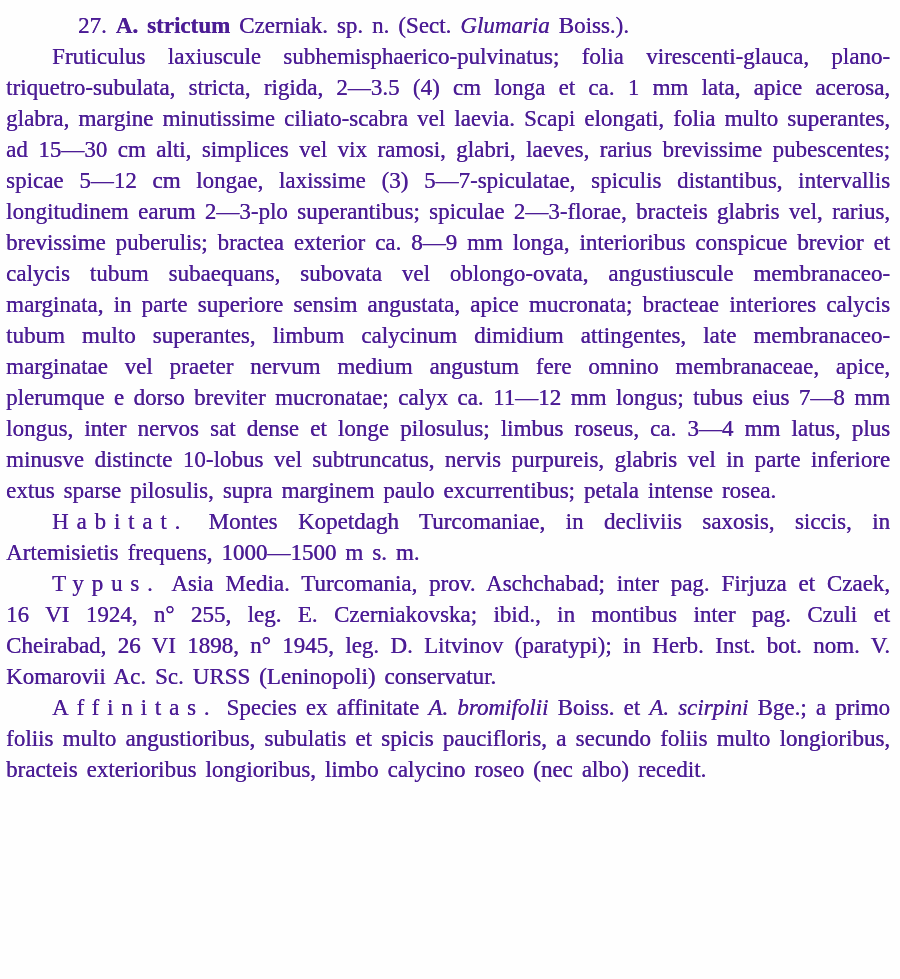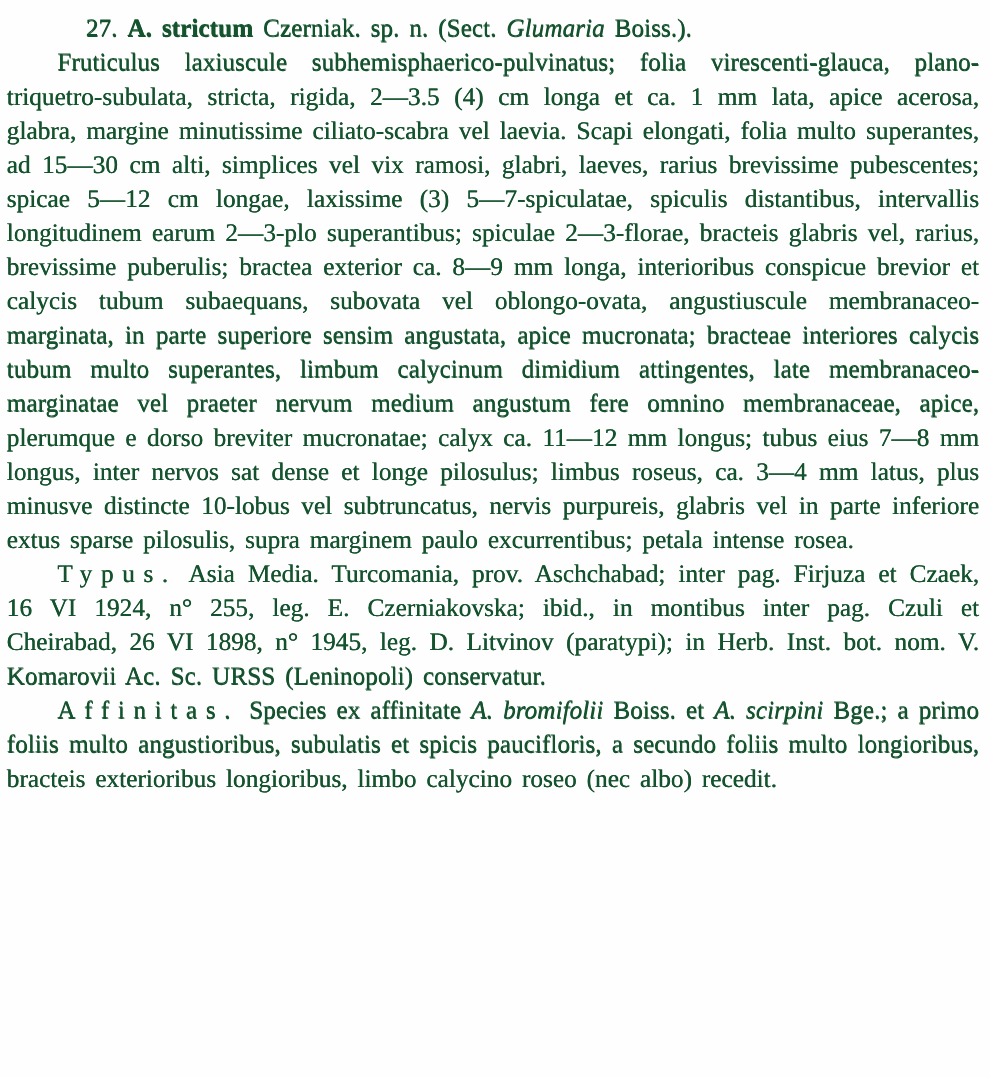--- a/index.html
+++ b/index.html
@@ -5,21 +5,21 @@
   html, body {
     margin: 0;
     padding: 0;
     background: #ffffff;
   }
   .scan-page {
     width: 900px;
     height: 979px;
     box-sizing: border-box;
     background: #fefefe;
-    color: #14532d;
+    color: #4c1d95;
     font-family: "Liberation Serif", "DejaVu Serif", serif;
     font-size: 23px;
     line-height: 31px;
     padding: 10px 10px 0 6px;
     overflow: hidden;
     text-align: justify;
     word-spacing: 0.14em;
     text-shadow: 0.35px 0.35px 0 currentColor;
   }
   .para {
@@ -31,15 +31,16 @@
   .seg-bold   { font-weight: bold; }
   .seg-italic { font-style: italic; }
   .seg-letterspaced { letter-spacing: 0.34em; }
 </style>
 </head>
 <body>
 
 <div class="scan-page">
     <p class="para indent-heading"><span class="seg-normal">27. </span><span class="seg-bold">A. strictum</span><span class="seg-normal"> Czerniak. sp. n. (Sect. </span><span class="seg-italic">Glumaria</span><span class="seg-normal"> Boiss.).</span></p>
     <p class="para indent-body"><span class="seg-normal">Fruticulus laxiuscule subhemisphaerico-pulvinatus; folia virescenti-glauca, plano-triquetro-subulata, stricta, rigida, 2—3.5 (4) cm longa et ca. 1 mm lata, apice acerosa, glabra, margine minutissime ciliato-scabra vel laevia. Scapi elongati, folia multo superantes, ad 15—30 cm alti, simplices vel vix ramosi, glabri, laeves, rarius brevissime pubescentes; spicae 5—12 cm longae, laxissime (3) 5—7-spiculatae, spiculis distantibus, intervallis longitudinem earum 2—3-plo superantibus; spiculae 2—3-florae, bracteis glabris vel, rarius, brevissime puberulis; bractea exterior ca. 8—9 mm longa, interioribus conspicue brevior et calycis tubum subaequans, subovata vel oblongo-ovata, angustiuscule membranaceo-marginata, in parte superiore sensim angustata, apice mucronata; bracteae interiores calycis tubum multo superantes, limbum calycinum dimidium attingentes, late membranaceo-marginatae vel praeter nervum medium angustum fere omnino membranaceae, apice, plerumque e dorso breviter mucronatae; calyx ca. 11—12 mm longus; tubus eius 7—8 mm longus, inter nervos sat dense et longe pilosulus; limbus roseus, ca. 3—4 mm latus, plus minusve distincte 10-lobus vel subtruncatus, nervis purpureis, glabris vel in parte inferiore extus sparse pilosulis, supra marginem paulo excurrentibus; petala intense rosea.</span></p>
+    <p class="para indent-body"><span class="seg-letterspaced">Habitat.</span><span class="seg-normal"> Montes Kopetdagh Turcomaniae, in decliviis saxosis, siccis, in Artemisietis frequens, 1000—1500 m s. m.</span></p>
     <p class="para indent-body"><span class="seg-letterspaced">Typus.</span><span class="seg-normal"> Asia Media. Turcomania, prov. Aschchabad; inter pag. Firjuza et Czaek, 16 VI 1924, n° 255, leg. E. Czerniakovska; ibid., in montibus inter pag. Czuli et Cheirabad, 26 VI 1898, n° 1945, leg. D. Litvinov (paratypi); in Herb. Inst. bot. nom. V. Komarovii Ac. Sc. URSS (Leninopoli) conservatur.</span></p>
     <p class="para indent-body"><span class="seg-letterspaced">Affinitas.</span><span class="seg-normal"> Species ex affinitate </span><span class="seg-italic">A. bromifolii</span><span class="seg-normal"> Boiss. et </span><span class="seg-italic">A. scirpini</span><span class="seg-normal"> Bge.; a primo foliis multo angustioribus, subulatis et spicis paucifloris, a secundo foliis multo longioribus, bracteis exterioribus longioribus, limbo calycino roseo (nec albo) recedit.</span></p>
   </div>
 
 </body></html>

